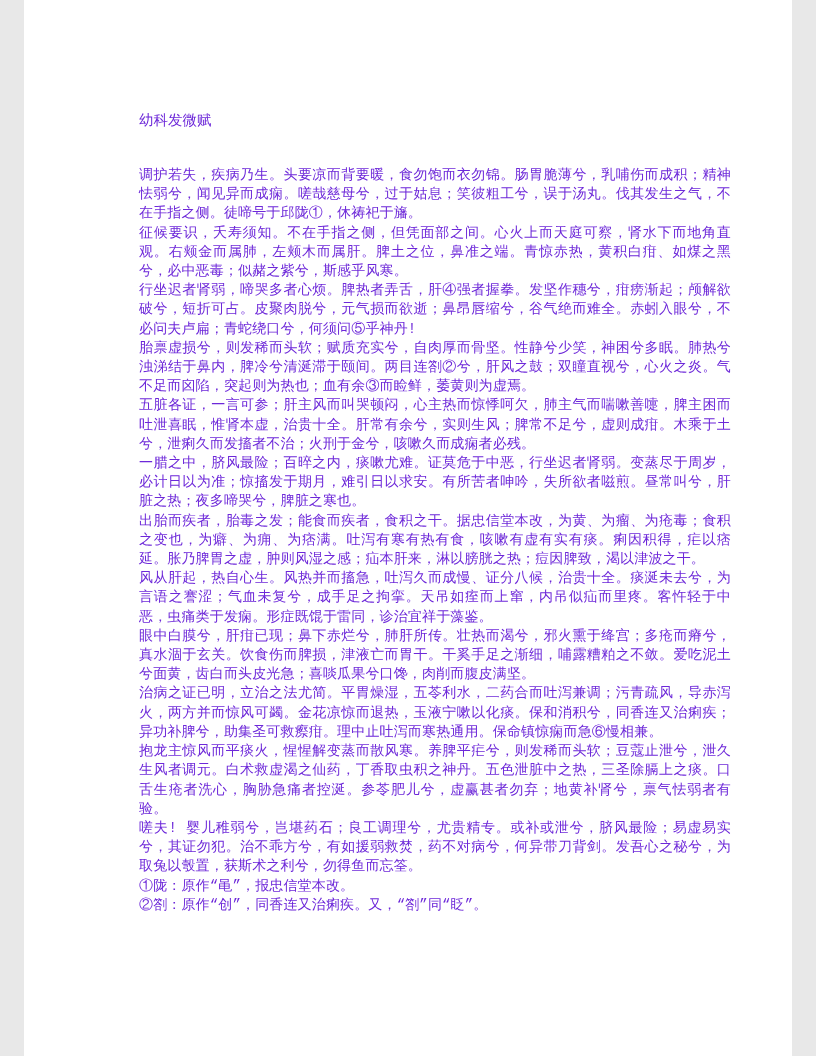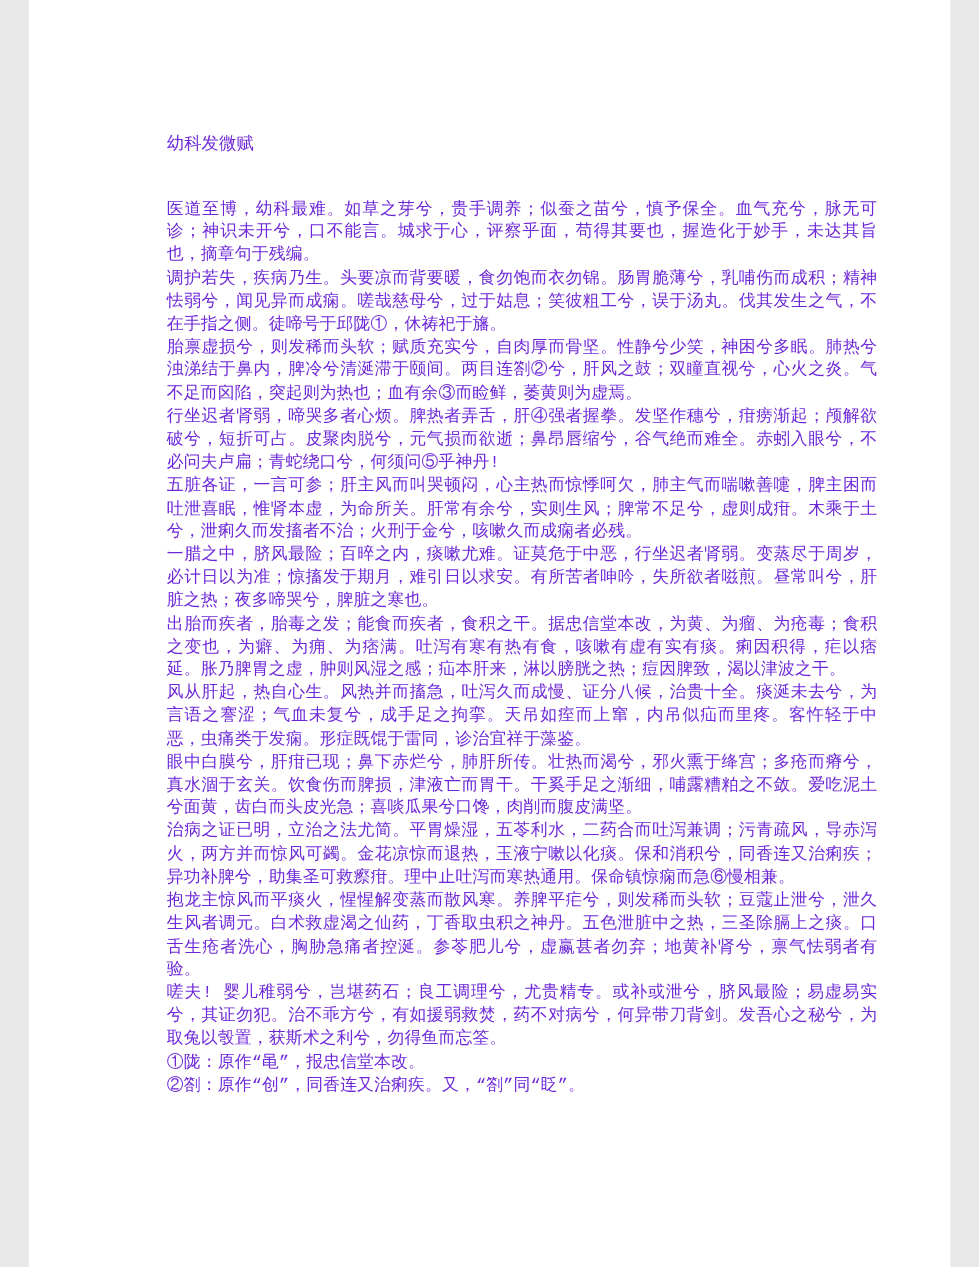--- a/index.html
+++ b/index.html
@@ -40,25 +40,25 @@
     text-justify: inter-ideograph;
     word-break: break-all;
   }
 </style>
 </head>
 <body>
 
 <div class="page">
   <div class="content">
     <h1 class="doc-title">幼科发微赋</h1>
-    <p class="body-para">医道至博，幼科最难。如草之芽兮，贵手调养；似蚕之苗兮，慎予保全。血气充兮，脉无可诊；神识未开兮，口不能言。城求于心，评察乎面，苟得其要也，握造化于妙手，未达其旨也，摘章句于残编。</p>
     <p class="body-para">调护若失，疾病乃生。头要凉而背要暖，食勿饱而衣勿锦。肠胃脆薄兮，乳哺伤而成积；精神怯弱兮，闻见异而成痫。嗟哉慈母兮，过于姑息；笑彼粗工兮，误于汤丸。伐其发生之气，不在手指之侧。徒啼号于邱陇①，休祷祀于旛。</p>
+    <p class="body-para">征候要识，夭寿须知。不在手指之侧，但凭面部之间。心火上而天庭可察，肾水下而地角直观。右颊金而属肺，左颊木而属肝。脾土之位，鼻准之端。青惊赤热，黄积白疳、如煤之黑兮，必中恶毒；似赭之紫兮，斯感乎风寒。</p>
+    <p class="body-para">行坐迟者肾弱，啼哭多者心烦。脾热者弄舌，肝④强者握拳。发坚作穗兮，疳痨渐起；颅解欲破兮，短折可占。皮聚肉脱兮，元气损而欲逝；鼻昂唇缩兮，谷气绝而难全。赤蚓入眼兮，不必问夫卢扁；青蛇绕口兮，何须问⑤乎神丹!</p>
     <p class="body-para">胎禀虚损兮，则发稀而头软；赋质充实兮，自肉厚而骨坚。性静兮少笑，神困兮多眠。肺热兮浊涕结于鼻内，脾冷兮清涎滞于颐间。两目连劄②兮，肝风之鼓；双瞳直视兮，心火之炎。气不足而囟陷，突起则为热也；血有余③而睑鲜，萎黄则为虚焉。</p>
-    <p class="body-para">行坐迟者肾弱，啼哭多者心烦。脾热者弄舌，肝④强者握拳。发坚作穗兮，疳痨渐起；颅解欲破兮，短折可占。皮聚肉脱兮，元气损而欲逝；鼻昂唇缩兮，谷气绝而难全。赤蚓入眼兮，不必问夫卢扁；青蛇绕口兮，何须问⑤乎神丹!</p>
-    <p class="body-para">五脏各证，一言可参；肝主风而叫哭顿闷，心主热而惊悸呵欠，肺主气而喘嗽善嚏，脾主困而吐泄喜眠，惟肾本虚，为命所关。肝常有余兮，实则生风；脾常不足兮，虚则成疳。木乘于土兮，泄痢久而发搐者不治；火刑于金兮，咳嗽久而成痫者必残。</p>
+    <p class="body-para">五脏各证，一言可参；肝主风而叫哭顿闷，心主热而惊悸呵欠，肺主气而喘嗽善嚏，脾主困而吐泄喜眠，惟肾本虚，治贵十全。肝常有余兮，实则生风；脾常不足兮，虚则成疳。木乘于土兮，泄痢久而发搐者不治；火刑于金兮，咳嗽久而成痫者必残。</p>
     <p class="body-para">一腊之中，脐风最险；百晬之内，痰嗽尤难。证莫危于中恶，行坐迟者肾弱。变蒸尽于周岁，必计日以为准；惊搐发于期月，难引日以求安。有所苦者呻吟，失所欲者嗞煎。昼常叫兮，肝脏之热；夜多啼哭兮，脾脏之寒也。</p>
     <p class="body-para">出胎而疾者，胎毒之发；能食而疾者，食积之干。据忠信堂本改，为黄、为瘤、为疮毒；食积之变也，为癖、为痈、为痞满。吐泻有寒有热有食，咳嗽有虚有实有痰。痢因积得，疟以痞延。胀乃脾胃之虚，肿则风湿之感；疝本肝来，淋以膀胱之热；痘因脾致，渴以津波之干。</p>
     <p class="body-para">风从肝起，热自心生。风热并而搐急，吐泻久而成慢、证分八候，治贵十全。痰涎未去兮，为言语之謇涩；气血未复兮，成手足之拘挛。天吊如痓而上窜，内吊似疝而里疼。客忤轻于中恶，虫痛类于发痫。形症既馄于雷同，诊治宜祥于藻鉴。</p>
     <p class="body-para">眼中白膜兮，肝疳已现；鼻下赤烂兮，肺肝所传。壮热而渴兮，邪火熏于绛宫；多疮而瘠兮，真水涸于玄关。饮食伤而脾损，津液亡而胃干。干奚手足之渐细，哺露糟粕之不敛。爱吃泥土兮面黄，齿白而头皮光急；喜啖瓜果兮口馋，肉削而腹皮满坚。</p>
     <p class="body-para">治病之证已明，立治之法尤简。平胃燥湿，五苓利水，二药合而吐泻兼调；污青疏风，导赤泻火，两方并而惊风可蠲。金花凉惊而退热，玉液宁嗽以化痰。保和消积兮，同香连又治痢疾；异功补脾兮，助集圣可救瘵疳。理中止吐泻而寒热通用。保命镇惊痫而急⑥慢相兼。</p>
     <p class="body-para">抱龙主惊风而平痰火，惺惺解变蒸而散风寒。养脾平疟兮，则发稀而头软；豆蔻止泄兮，泄久生风者调元。白术救虚渴之仙药，丁香取虫积之神丹。五色泄脏中之热，三圣除膈上之痰。口舌生疮者洗心，胸胁急痛者控涎。参苓肥儿兮，虚赢甚者勿弃；地黄补肾兮，禀气怯弱者有验。</p>
     <p class="body-para">嗟夫! 婴儿稚弱兮，岂堪药石；良工调理兮，尤贵精专。或补或泄兮，脐风最险；易虚易实兮，其证勿犯。治不乖方兮，有如援弱救焚，药不对病兮，何异带刀背剑。发吾心之秘兮，为取兔以彀置，获斯术之利兮，勿得鱼而忘筌。</p>
     <p class="footnote">①陇：原作“黾”，报忠信堂本改。</p>
     <p class="footnote">②劄：原作“创”，同香连又治痢疾。又，“劄”同“眨”。</p>
   </div>

